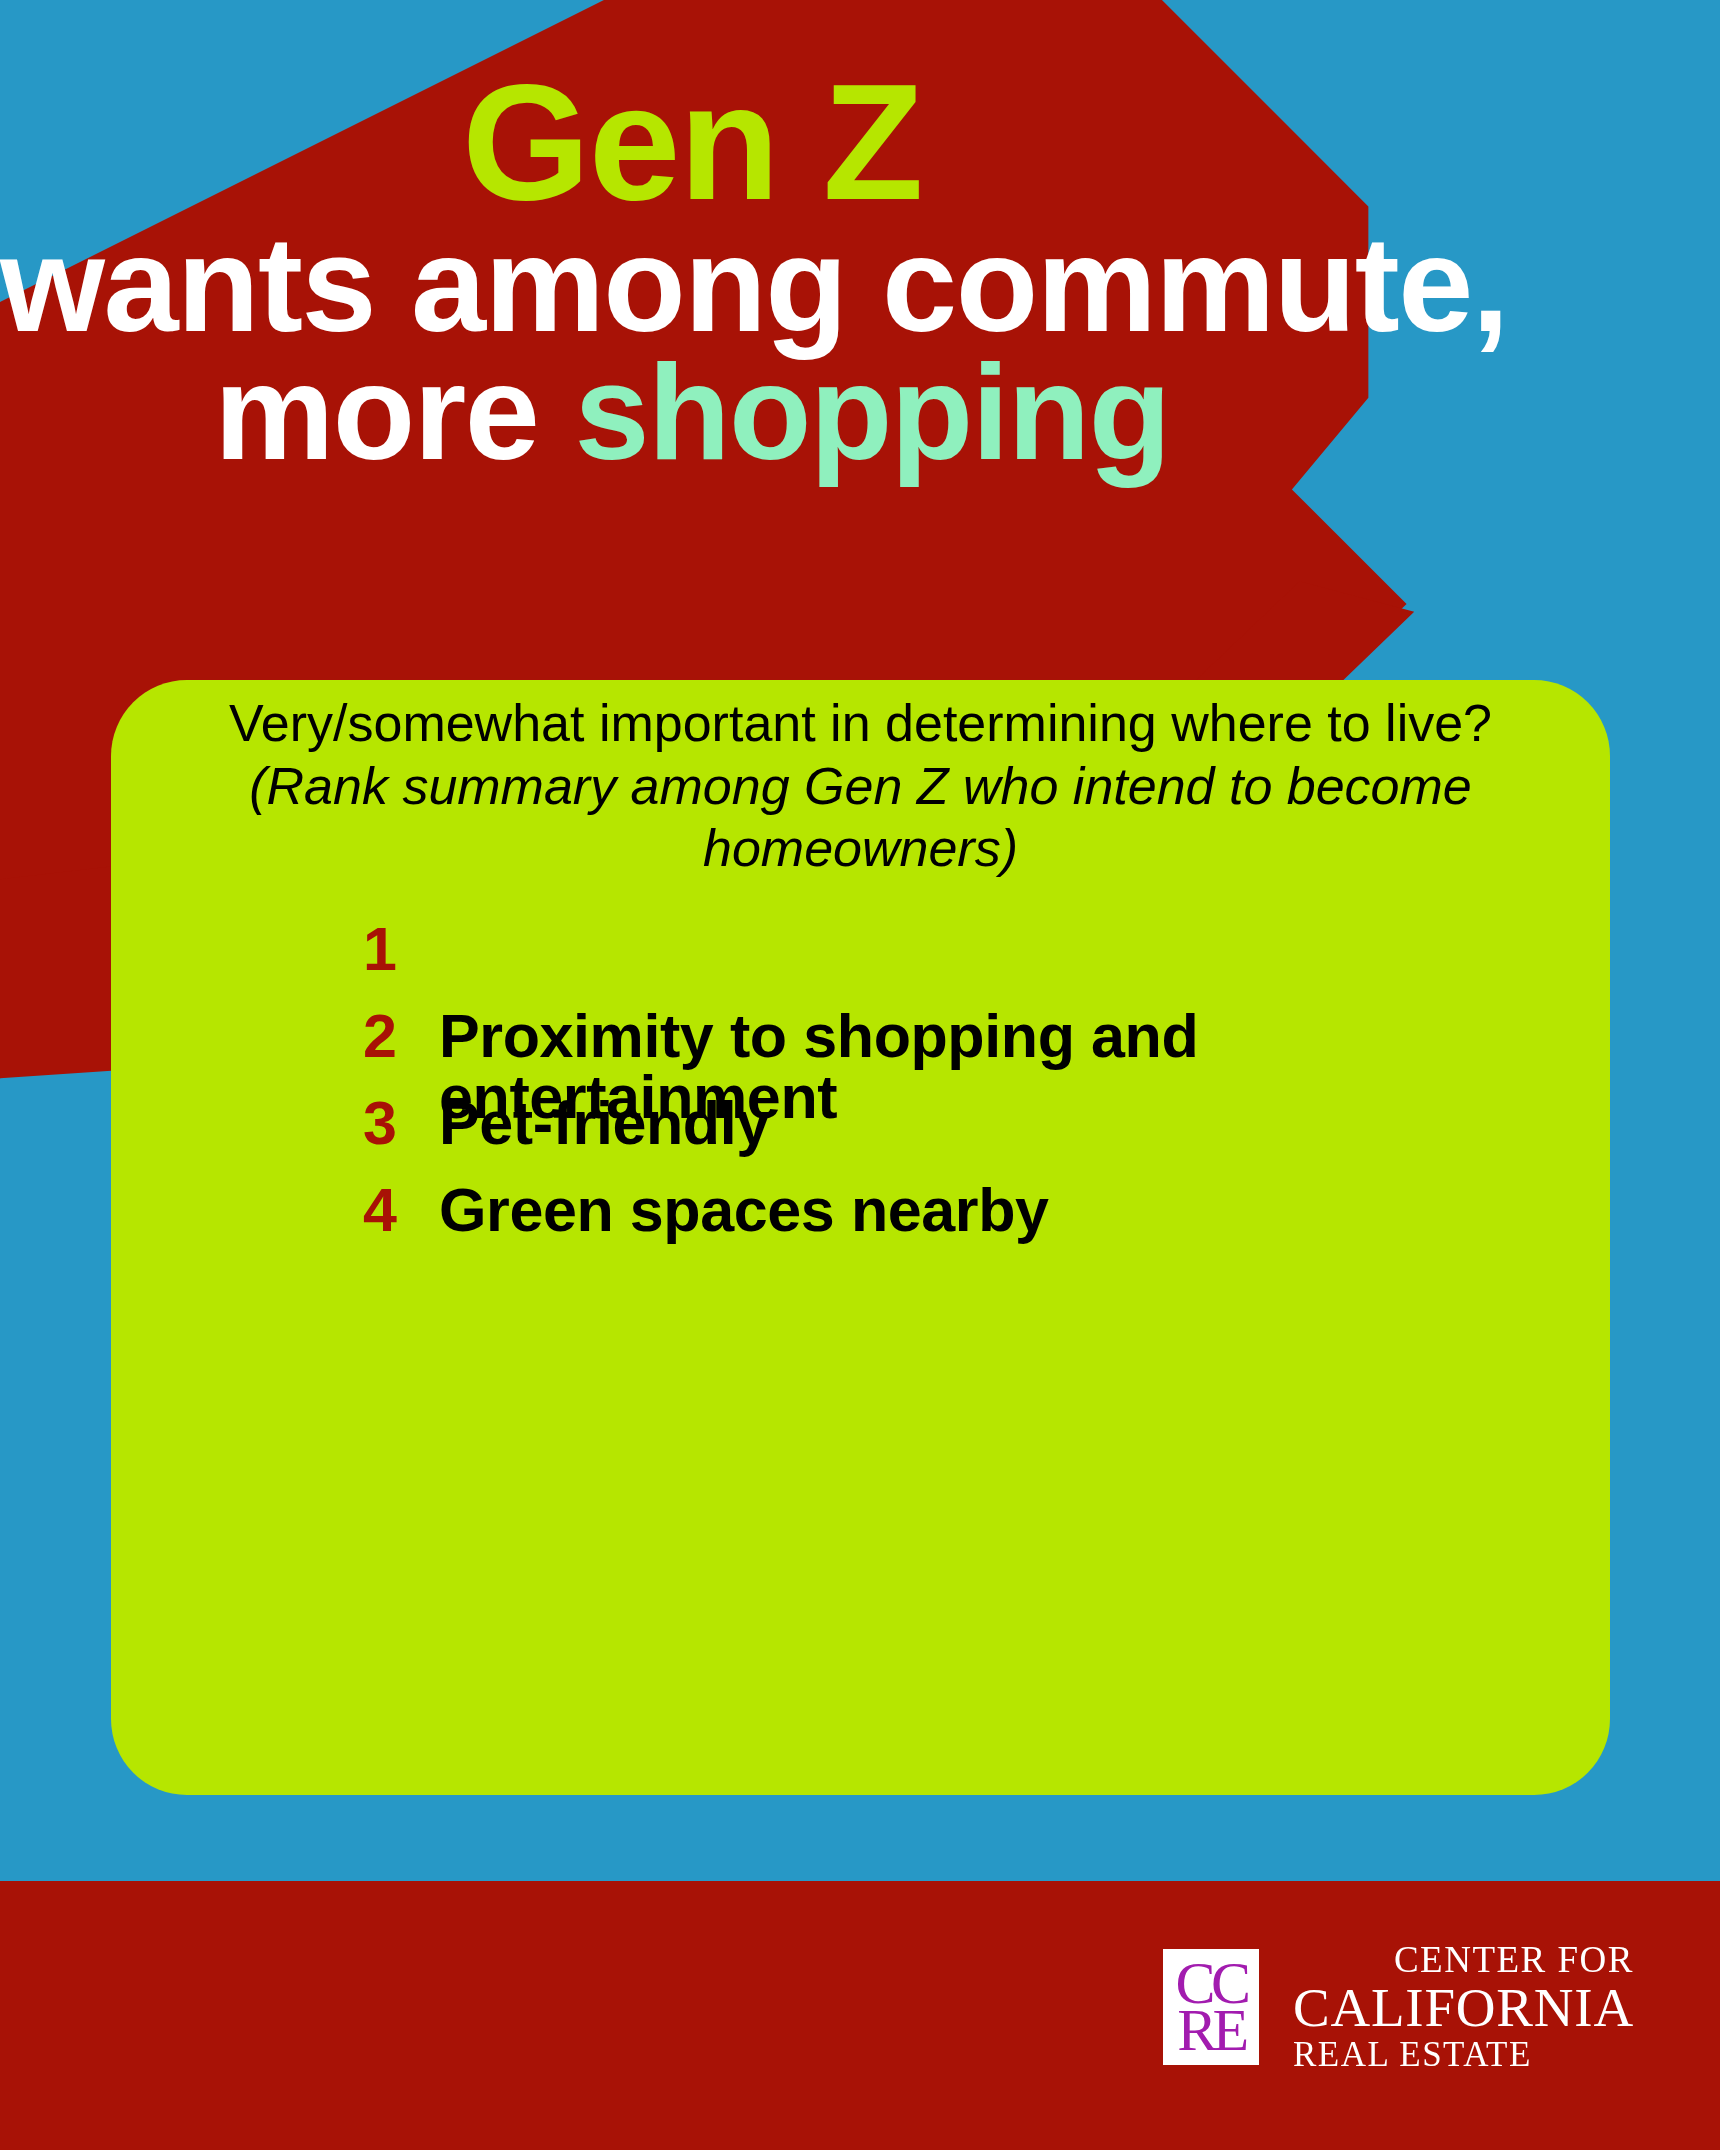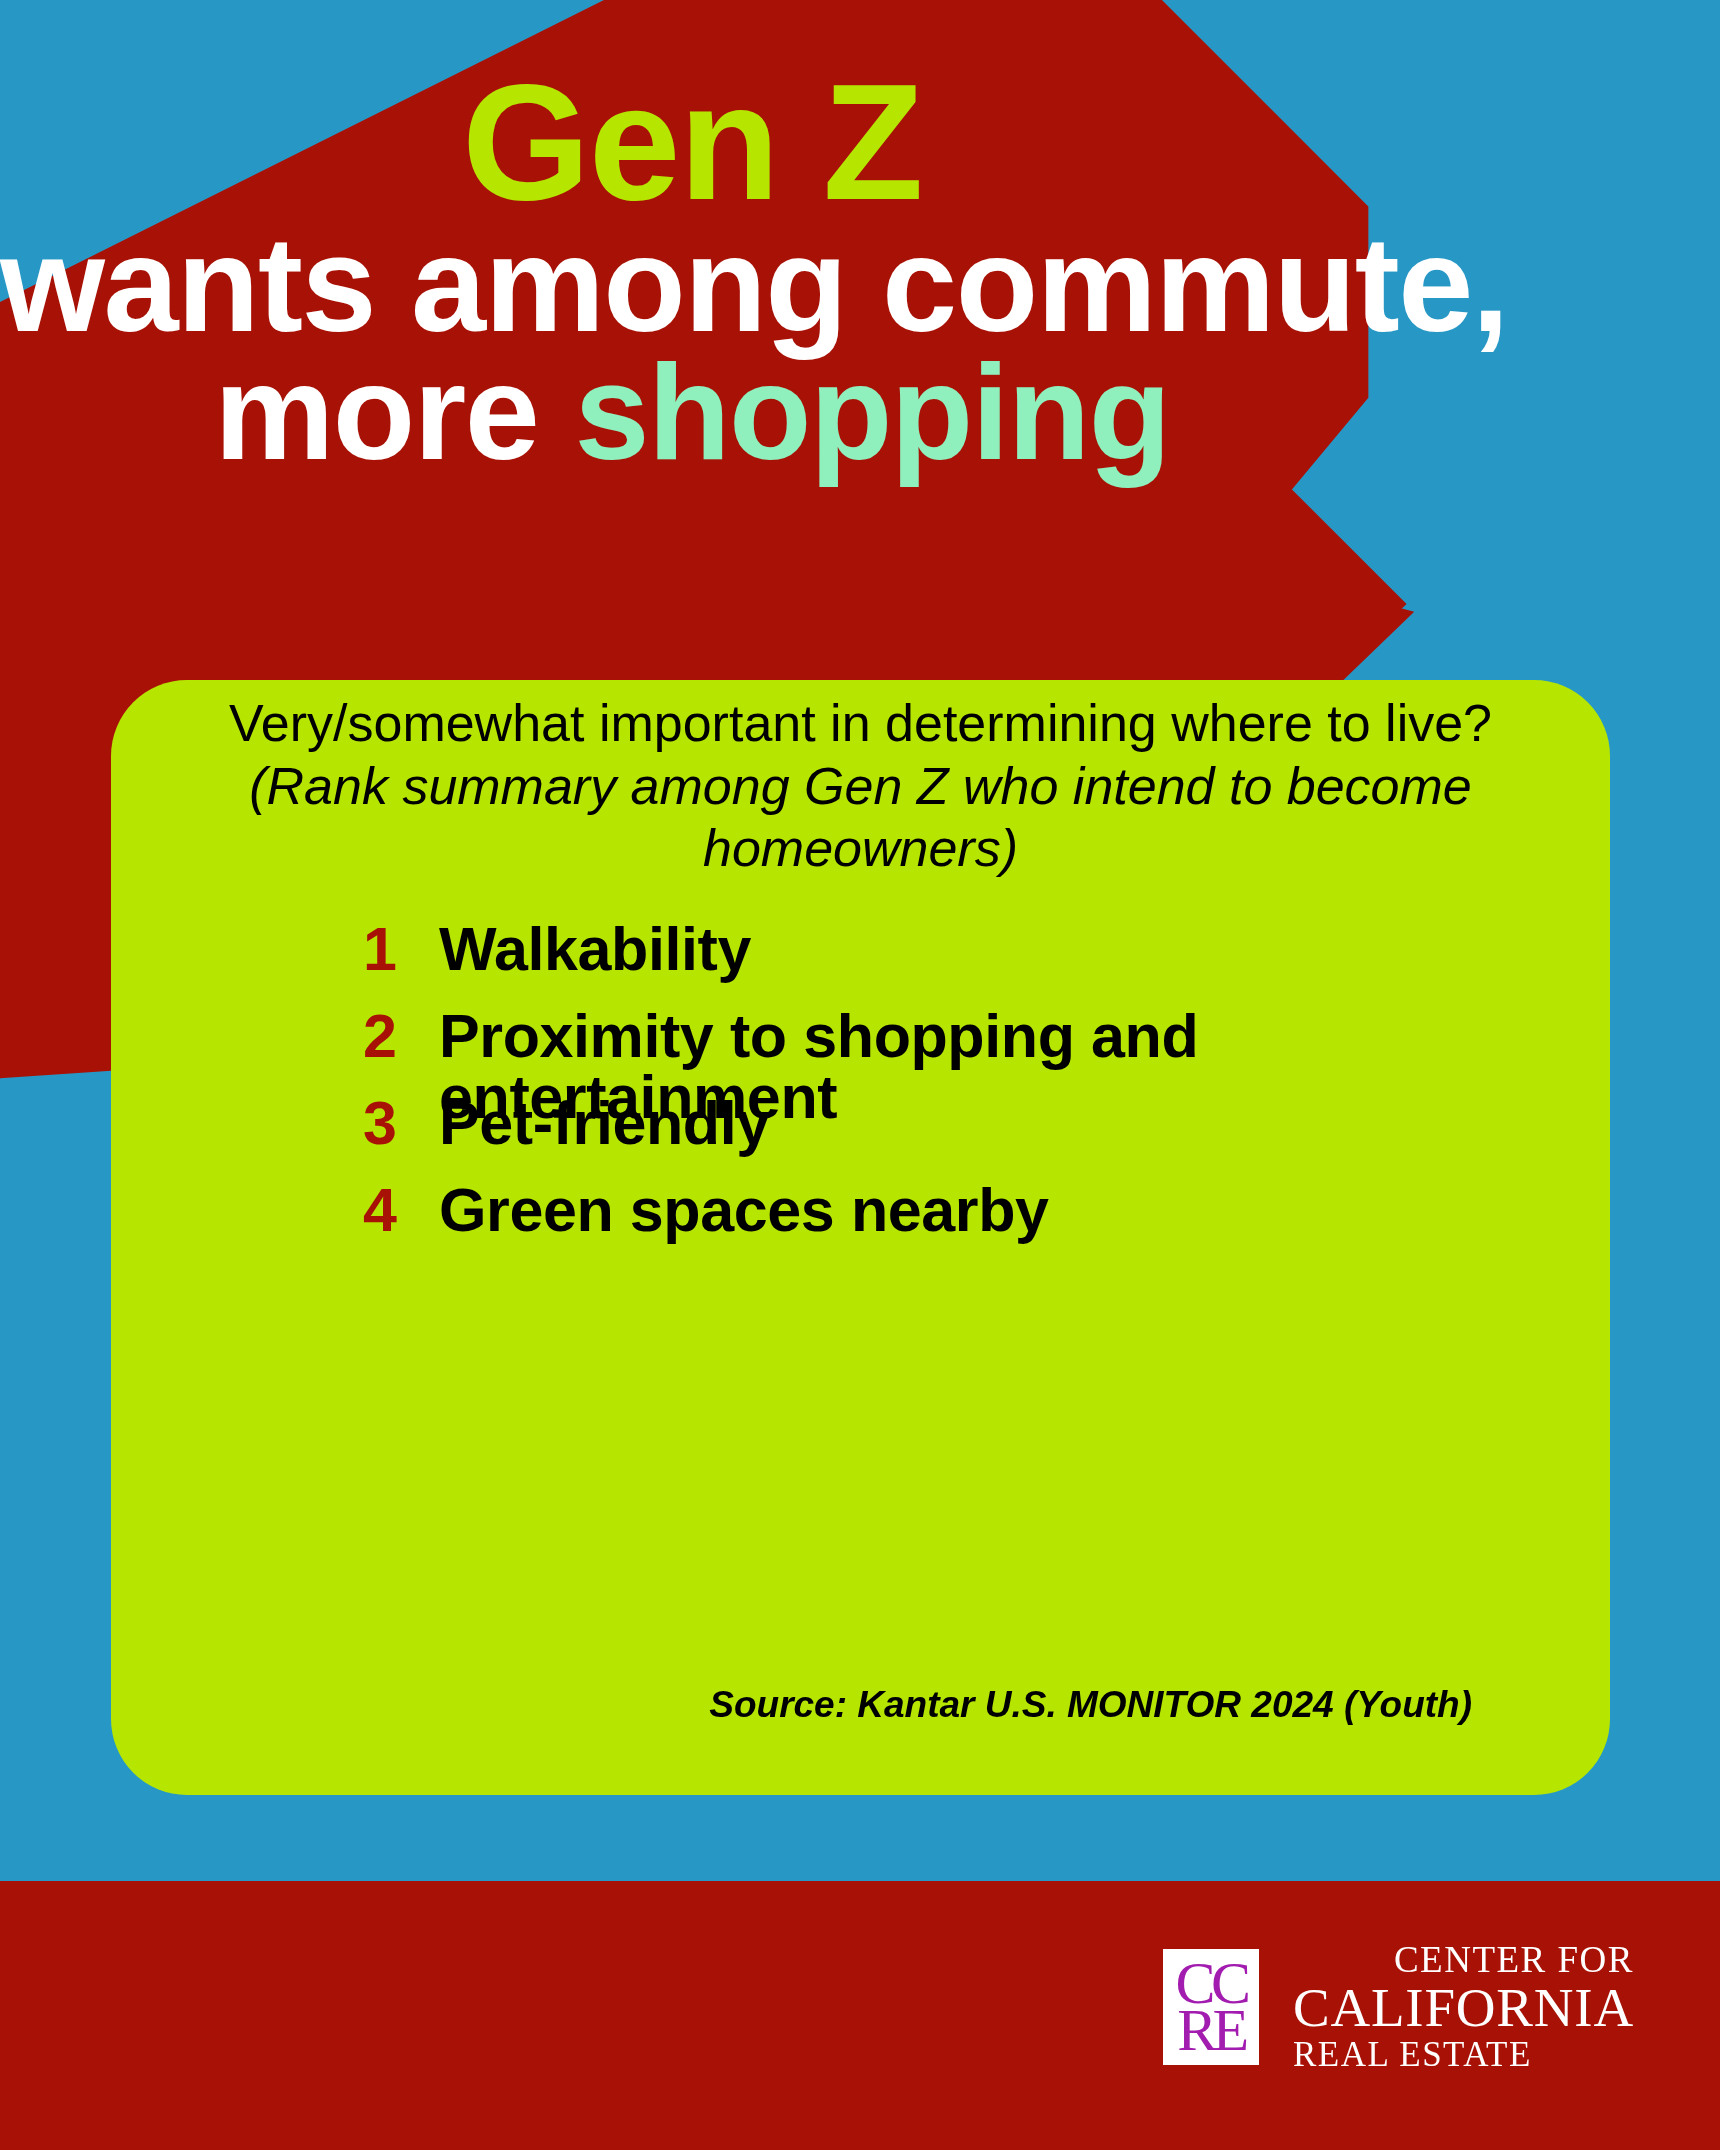--- a/index.html
+++ b/index.html
@@ -121,37 +121,35 @@
     <span class="line hero-l2">wants among commute,</span>
     <span class="line hero-l3"><span>more </span><span class="mint">shopping</span></span>
   </div>
 
   <div class="card">
     <p class="card-sub"><span>Very/somewhat important in determining where to live? </span><span class="ital">(Rank summary among Gen Z who intend to become homeowners)</span></p>
 
     <ul class="rank-list">
       <li class="rank-item">
         <span class="rank-num">1</span>
-        <span class="rank-label">Walkability</span>
       </li>
       <li class="rank-item">
         <span class="rank-num">2</span>
         <span class="rank-label">Proximity to shopping and entertainment</span>
       </li>
       <li class="rank-item">
         <span class="rank-num">3</span>
         <span class="rank-label">Pet-friendly</span>
       </li>
       <li class="rank-item">
         <span class="rank-num">4</span>
         <span class="rank-label">Green spaces nearby</span>
       </li>
     </ul>
 
-    <div class="source">Source: Kantar U.S. MONITOR 2024 (Youth)</div>
   </div>
 
   <div class="footer">
     <div class="logo-wrap">
       <div class="logo-mark">
         <span>CC</span>
         <span>RE</span>
       </div>
       <div class="logo-text">
         <span class="l1">CENTER FOR</span>

